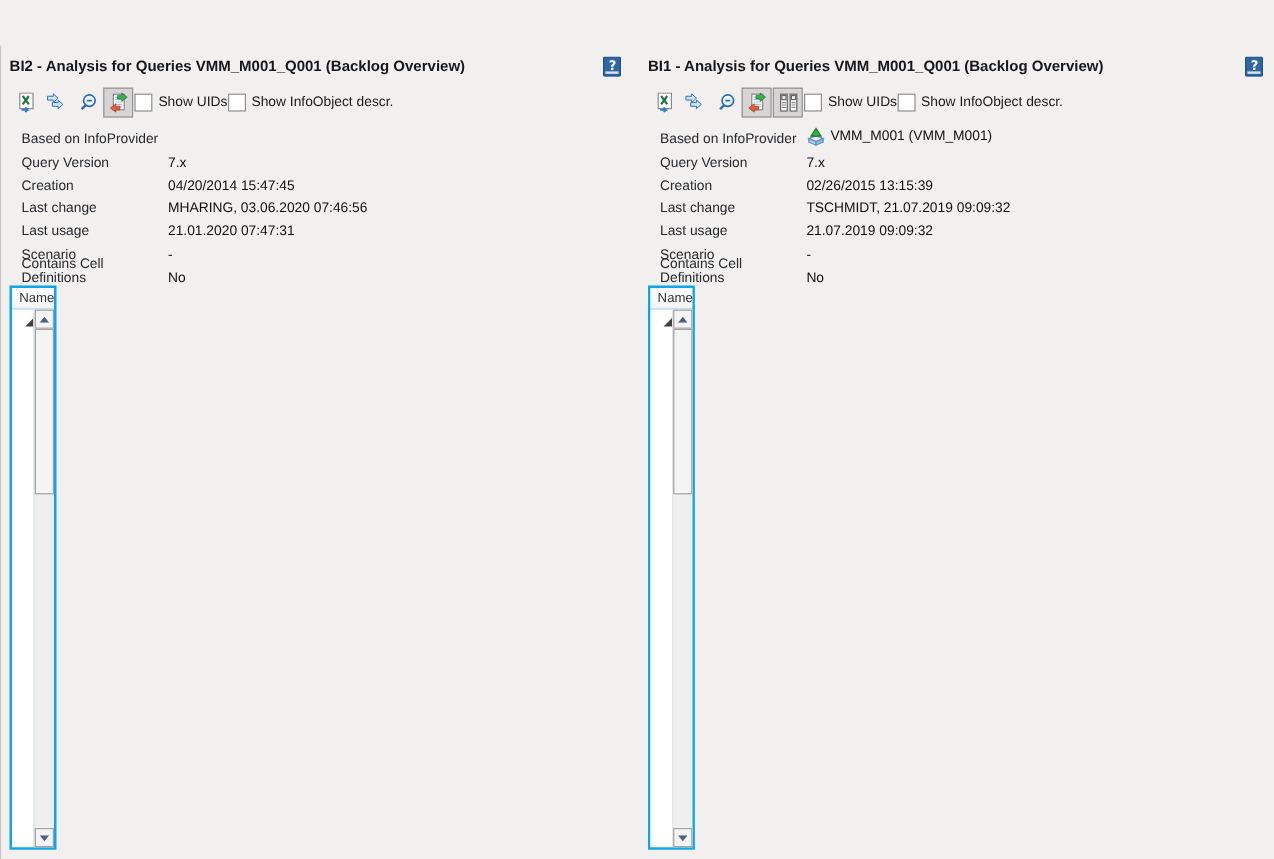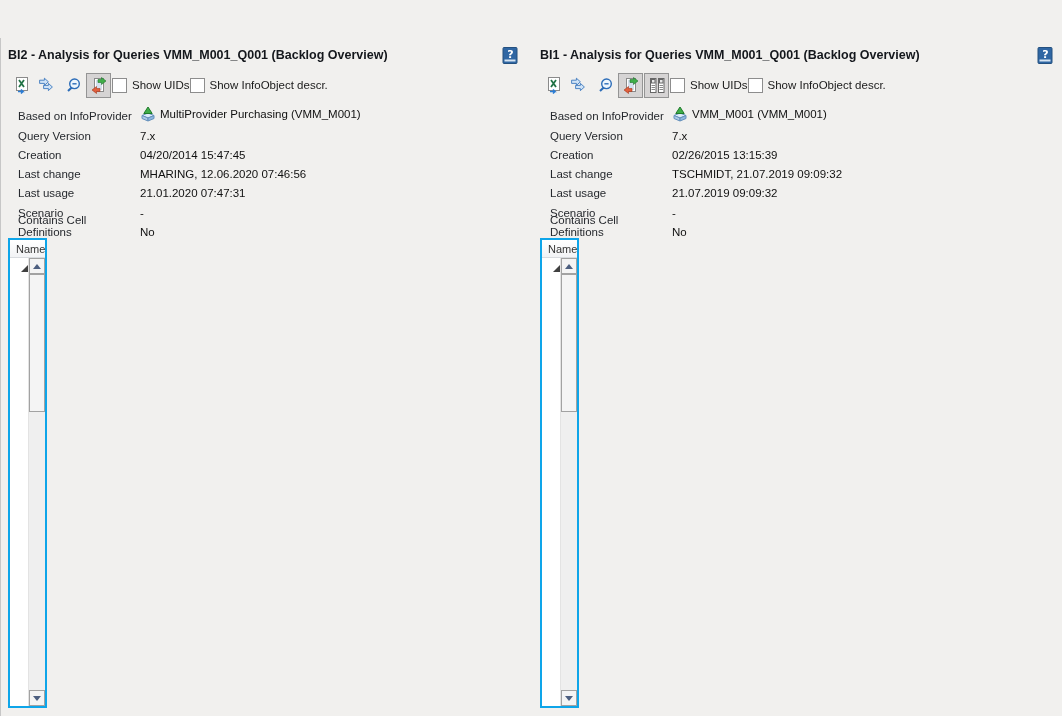--- a/index.html
+++ b/index.html
@@ -93,46 +93,37 @@
             <span class="cblab">Show UIDs</span>
           </span>
           <span class="cbwrap">
             <span class="cbbox"></span>
             <span class="cblab">Show InfoObject descr.</span>
           </span>
         </div>
         <div class="info">
           <div class="irow">
             <span class="ilab">Based on InfoProvider</span>
-            <span class="ival">
-              <span class="iic"><svg width="16" height="16" viewBox="0 0 16 16">
-                  <path d="M2 9.5 8 7l6 2.5L8 12z" fill="#dcebf9" stroke="#6590bb"></path>
-                  <path d="M2 9.5v3L8 15v-3z" fill="#aecbe8" stroke="#6590bb"></path>
-                  <path d="M14 9.5v3L8 15v-3z" fill="#8fb8e0" stroke="#6590bb"></path>
-                  <polygon points="8,1 12.2,7.5 3.8,7.5" fill="#3fae49" stroke="#1f7a2b"></polygon>
-                </svg></span>
-              <span>MultiProvider Purchasing (VMM_M001)</span>
-            </span>
           </div>
           <div class="irow">
             <span class="ilab">Query Version</span>
             <span class="ival">
               <span>7.x</span>
             </span>
           </div>
           <div class="irow">
             <span class="ilab">Creation</span>
             <span class="ival">
               <span>04/20/2014 15:47:45</span>
             </span>
           </div>
           <div class="irow">
             <span class="ilab">Last change</span>
             <span class="ival">
-              <span>MHARING, 12.06.2020 07:46:56</span>
+              <span>MHARING, 03.06.2020 07:46:56</span>
             </span>
           </div>
           <div class="irow">
             <span class="ilab">Last usage</span>
             <span class="ival">
               <span>21.01.2020 07:47:31</span>
             </span>
           </div>
           <div class="irow">
             <span class="ilab">Scenario</span>

